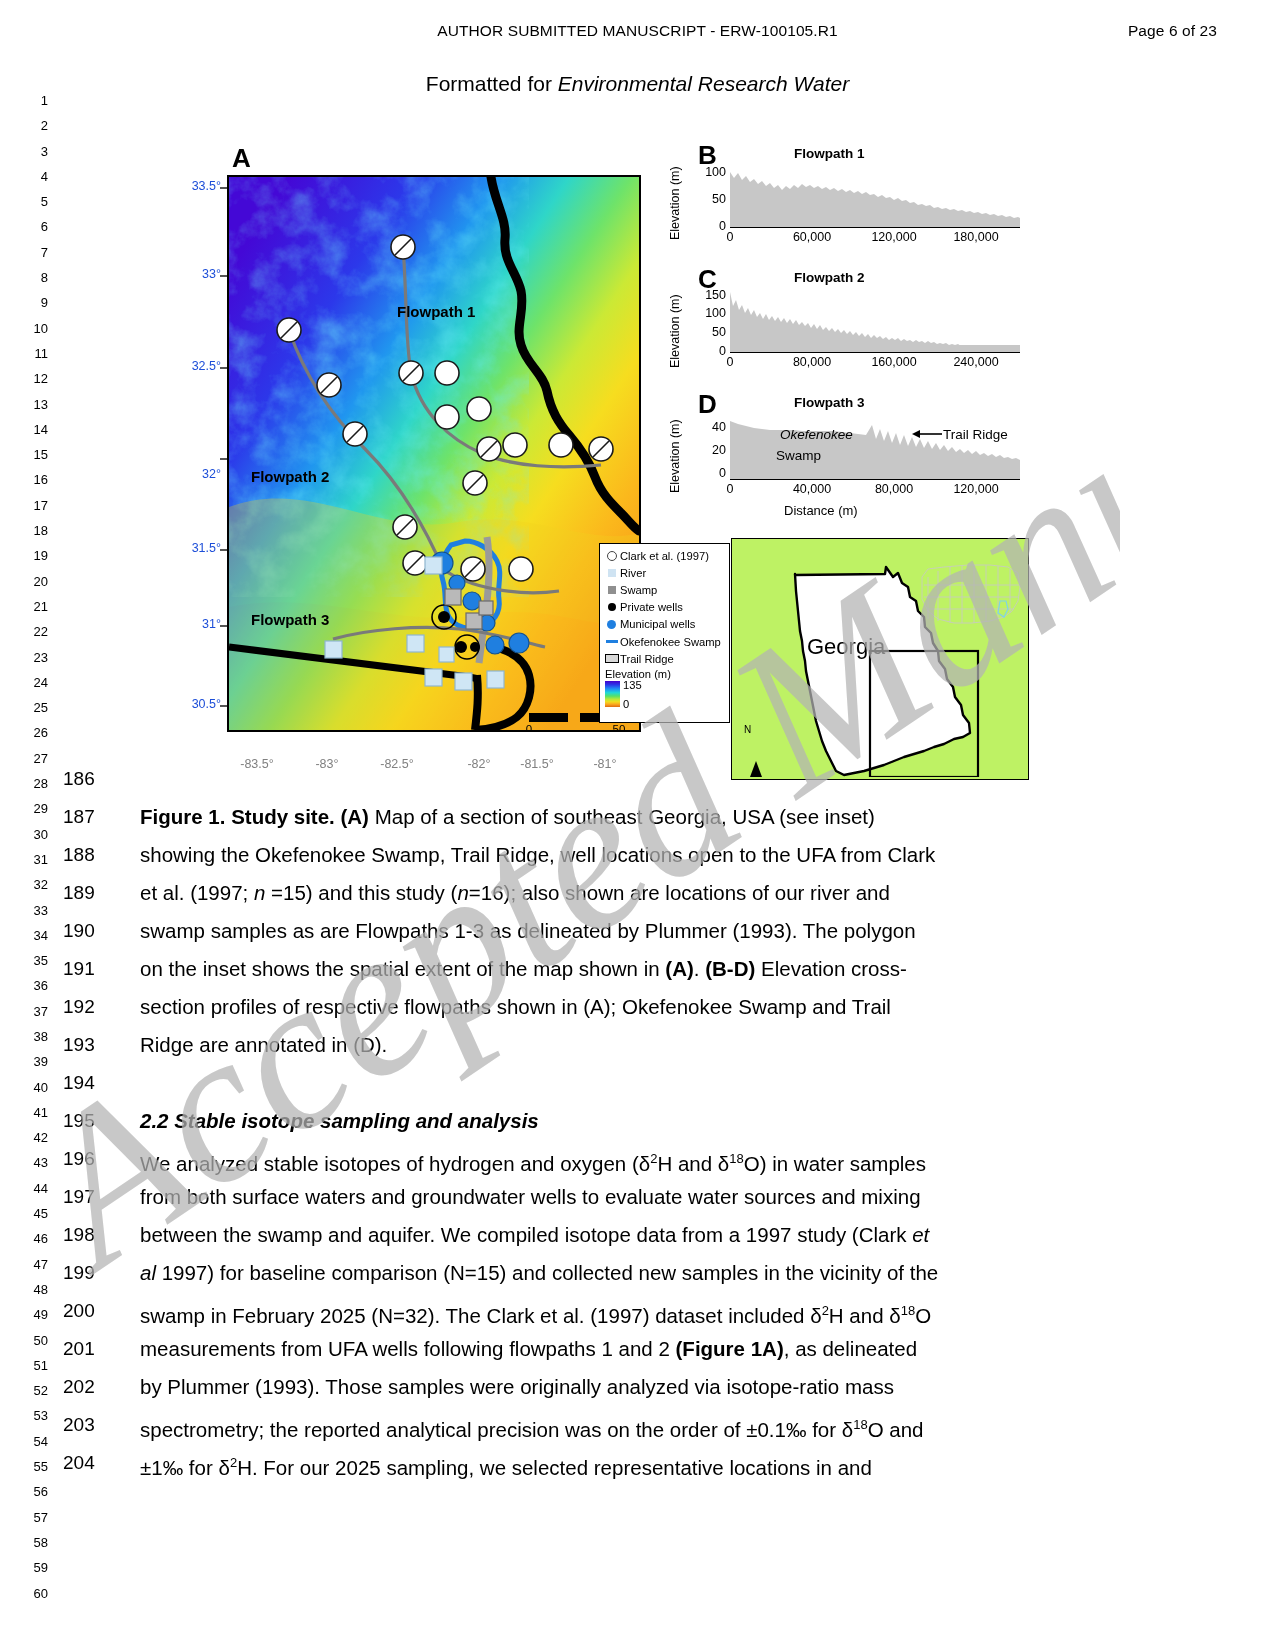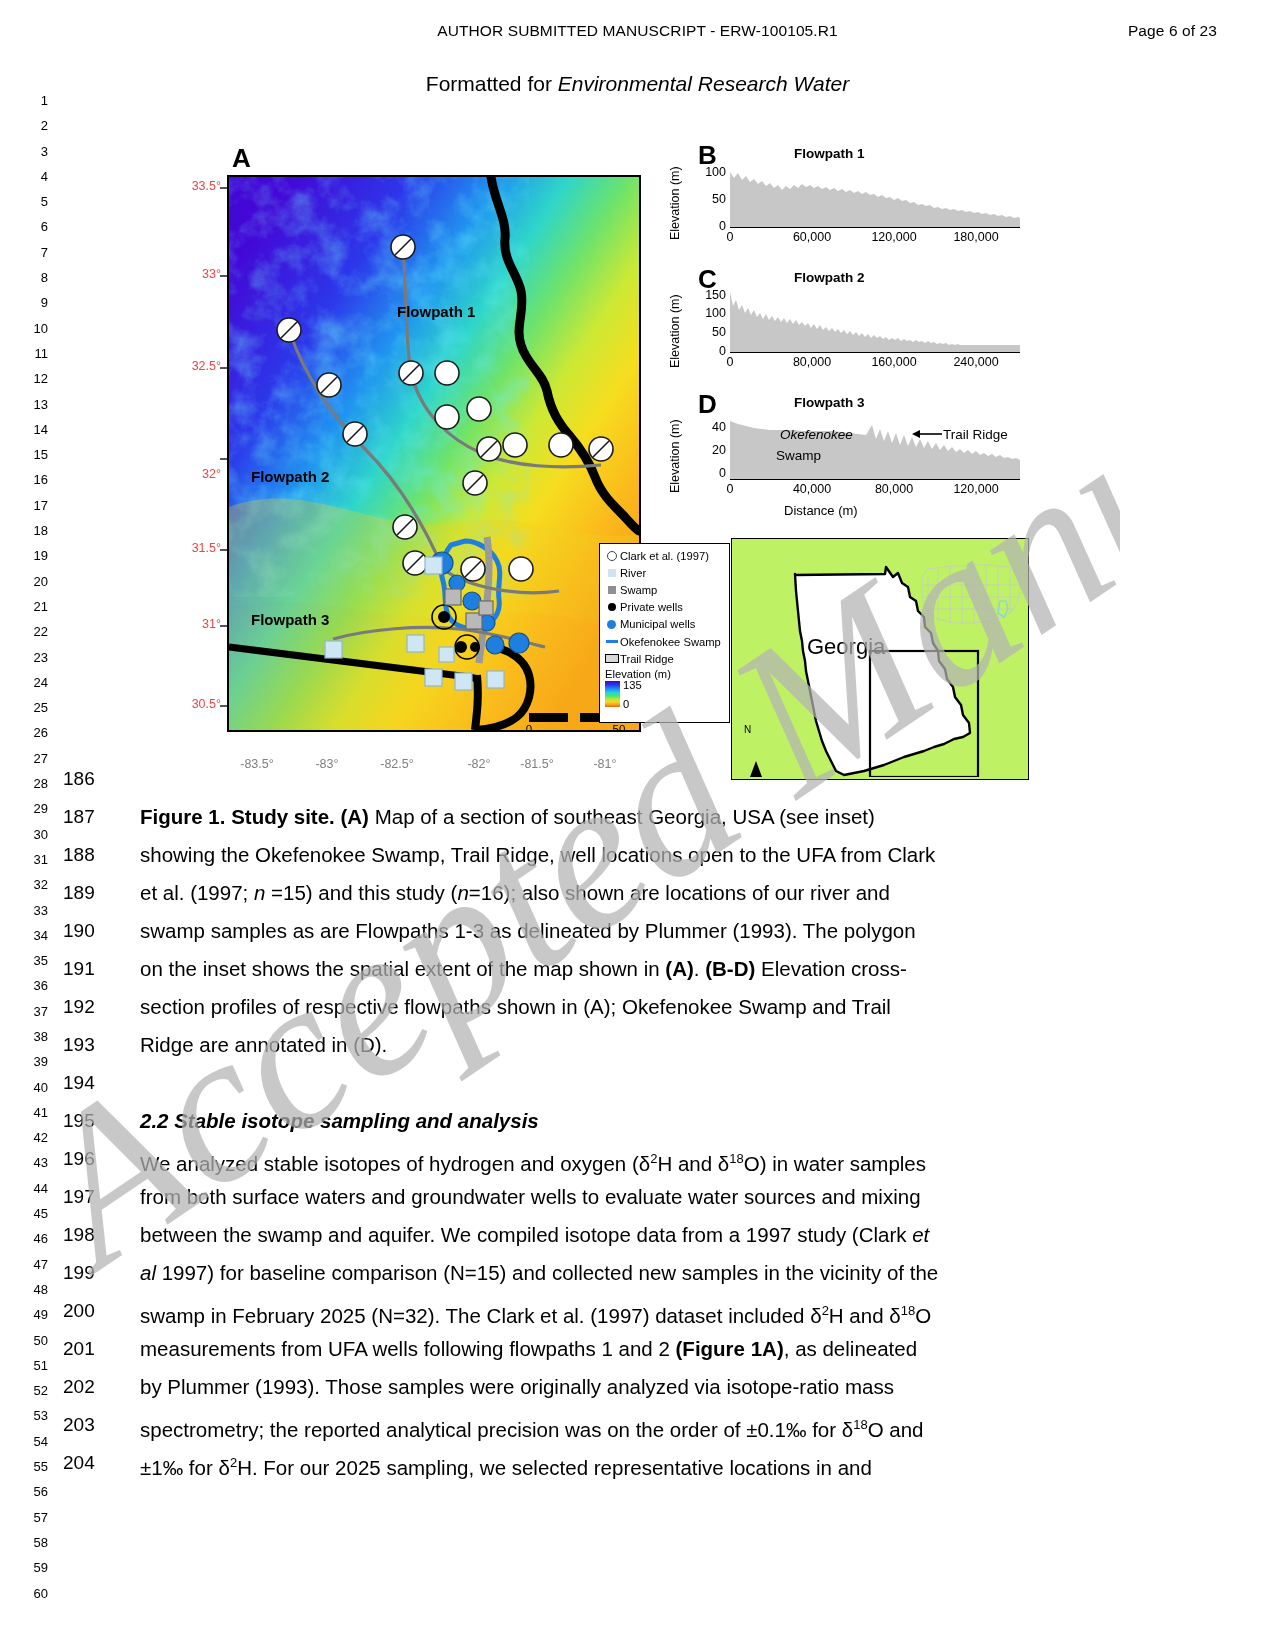--- a/index.html
+++ b/index.html
@@ -106,21 +106,21 @@
     background: #1f1fb0;
   }
   .map-canvas { position: absolute; left: 0; top: 0; width: 100%; height: 100%; }
 
   .lat-labels {
     position: absolute;
     left: 0; top: 35px;
     width: 45px;
     height: 553px;
     font-size: 12.5px;
-    color: #ef4444;
+    color: #1d4ed8;
   }
   .lat-labels span {
     position: absolute;
     right: 6px;
     white-space: nowrap;
   }
   .lon-labels {
     position: absolute;
     left: 45px;
     top: 592px;

